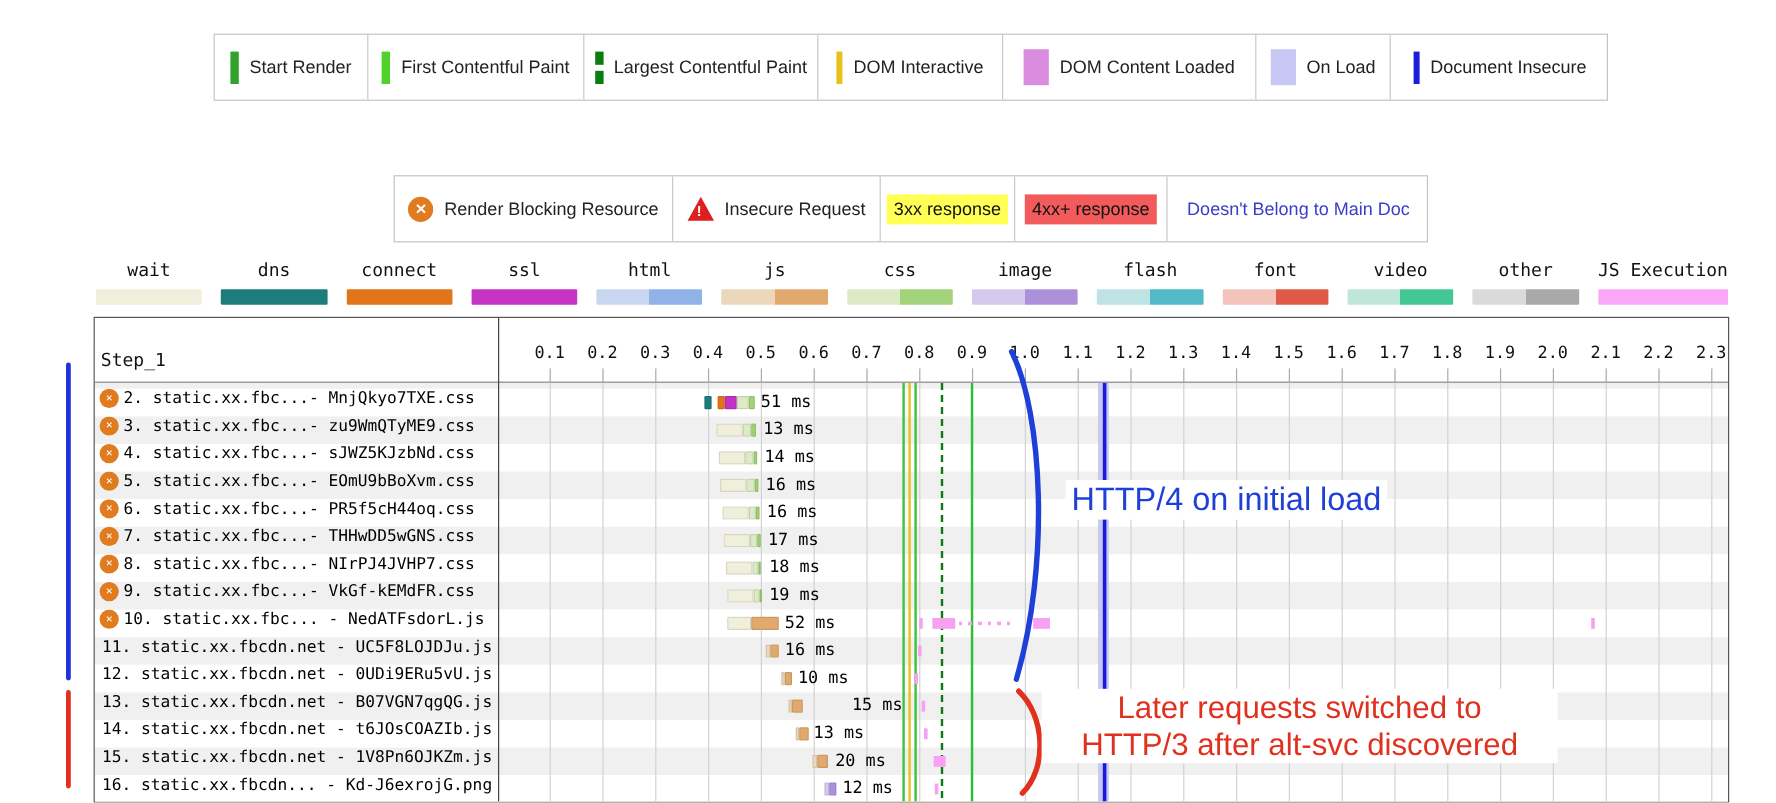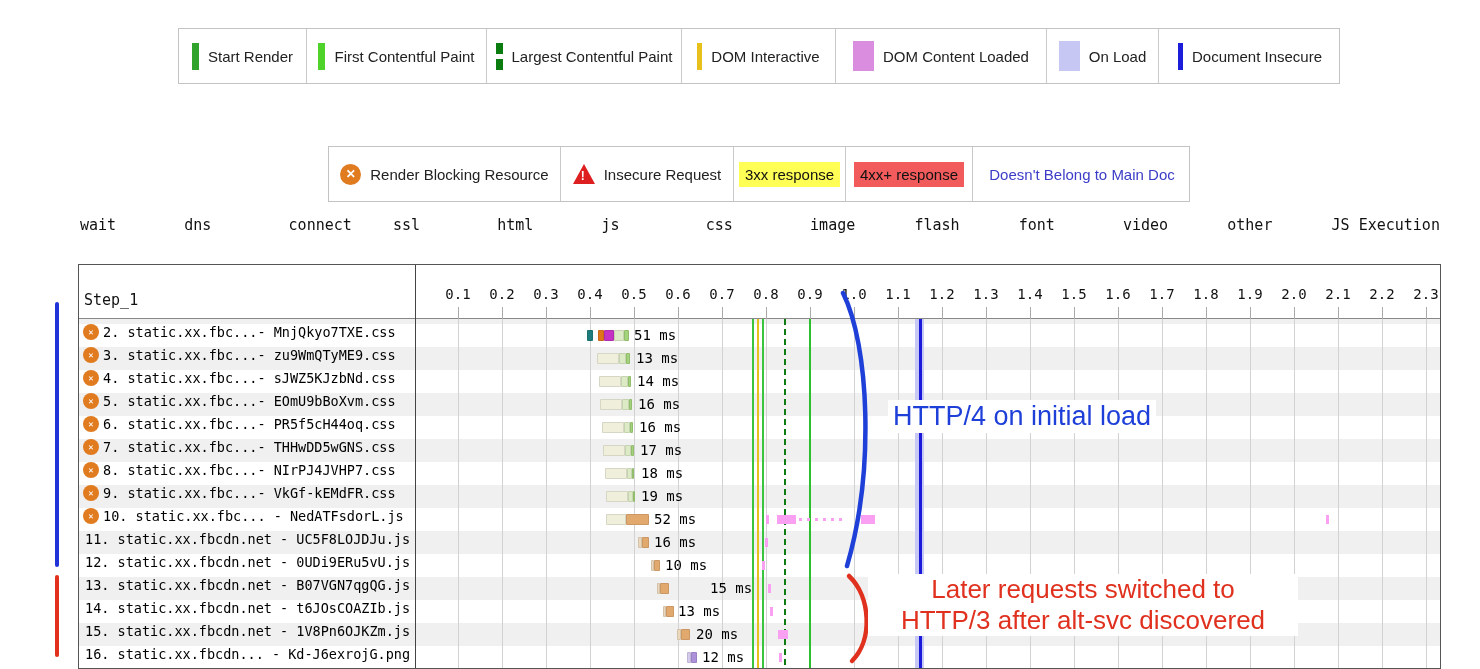--- a/index.html
+++ b/index.html
@@ -16,21 +16,21 @@
   .sw-dashed{display:inline-block;width:7px;height:27px;}
   .sw-dashed i{display:block;width:7px;height:11px;margin-bottom:5px;}
   .icon-circle{display:inline-flex;width:21px;height:21px;border-radius:50%;align-items:center;justify-content:center;
                color:#fff;font-size:12px;font-weight:bold;line-height:1;}
   .tri{position:relative;display:inline-block;width:0;height:0;border-left:11px solid transparent;
        border-right:11px solid transparent;border-bottom:20px solid #dd1f1f;}
   .tri b{position:absolute;left:-3px;top:5px;color:#fff;font-size:12px;font-weight:bold;}
   .chip{padding:4px 6px;color:#111;}
   
   #restype{position:absolute;left:80px;top:216px;width:1360px;display:flex;gap:16px;}
-  .rt{flex:1;display:flex;flex-direction:row;align-items:stretch;}
+  .rt{flex:1;display:flex;flex-direction:column;align-items:stretch;}
   .rt .rt-label{text-align:center;font-family:"DejaVu Sans Mono",monospace;font-size:15px;color:#111;margin-bottom:7px;white-space:nowrap;}
   .rt .rt-swatch{height:13px;border-radius:1px;}
   
   #wtable{position:absolute;left:78px;top:264px;width:1363px;height:405px;border:1px solid #555;
           box-sizing:border-box;background:#fff;overflow:hidden;font-family:"DejaVu Sans Mono",monospace;}
   #wheader{position:absolute;left:0;top:18px;width:100%;height:36px;border-bottom:1px solid #888;box-sizing:border-box;}
   #step-label{position:absolute;left:5px;top:8px;font-size:15px;color:#111;}
   #axis{position:absolute;left:336px;top:0;right:0;height:36px;}
   .tickno{position:absolute;top:3px;transform:translateX(-50%);font-size:14px;color:#111;}
   .tickmark{position:absolute;top:24px;width:1px;height:12px;background:#aaa;}

